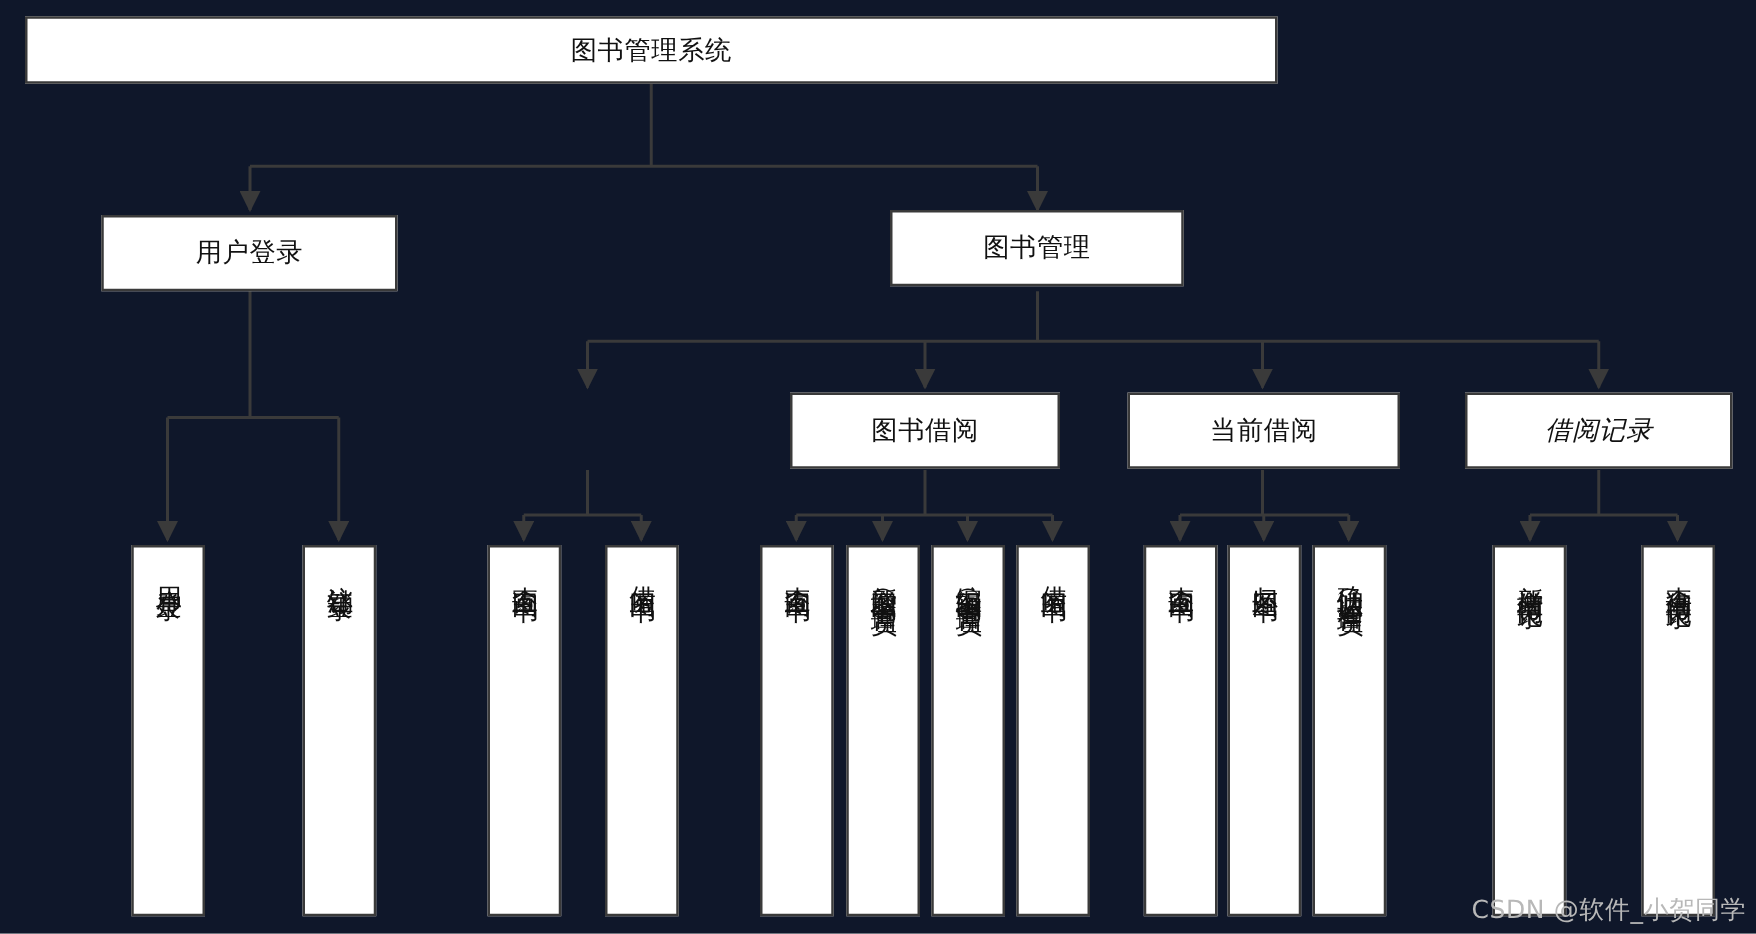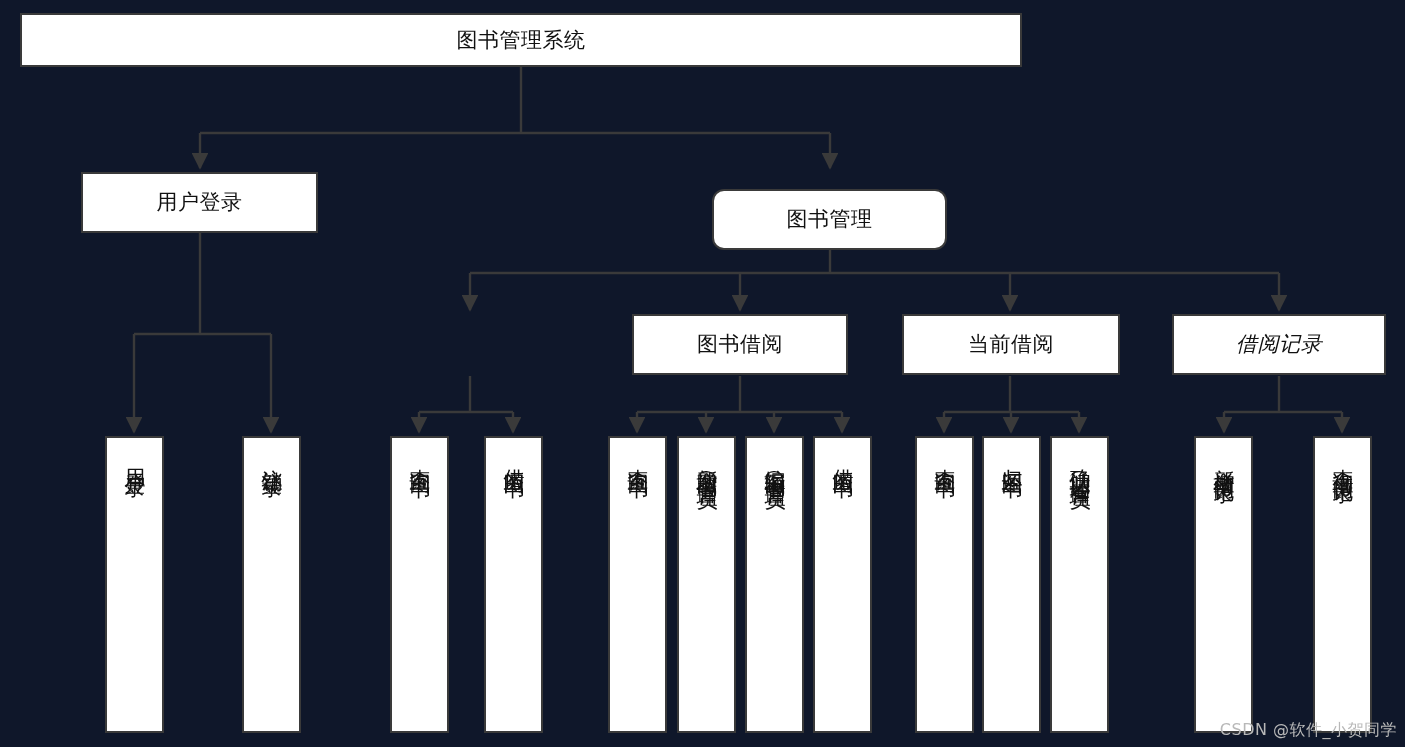--- a/index.html
+++ b/index.html
@@ -58,21 +58,21 @@
     text-orientation: upright;
     font-size: 21px;
     letter-spacing: 3px;
     line-height: 1;
     white-space: nowrap;
   }
   .watermark {
     position: absolute;
     right: 8px;
     bottom: 6px;
-    font-size: 16px;
+    font-size: 20px;
     color: #b8b8b8;
     letter-spacing: 0.5px;
     white-space: nowrap;
   }
 </style>
 </head>
 <body>
 
 <div id="canvas">
 
@@ -126,21 +126,21 @@
     </g>
   </svg>
 
   <div class="node root h" style="left:20px; top:13px; width:1002px; height:54px;">
     <span class="label">图书管理系统</span>
   </div>
 
   <div class="node h" style="left:81px; top:172px; width:237px; height:61px;">
     <span class="label">用户登录</span>
   </div>
-  <div class="node h" style="left:712px; top:189px; width:235px; height:61px;border-radius:12px;">
+  <div class="node h" style="left:712px; top:168px; width:235px; height:61px;">
     <span class="label">图书管理</span>
   </div>
 
   <div class="node h" style="left:632px; top:314px; width:216px; height:61px;">
     <span class="label">图书借阅</span>
   </div>
   <div class="node h" style="left:902px; top:314px; width:218px; height:61px;">
     <span class="label">当前借阅</span>
   </div>
   <div class="node h" style="left:1172px; top:314px; width:214px; height:61px;font-style:italic;">

